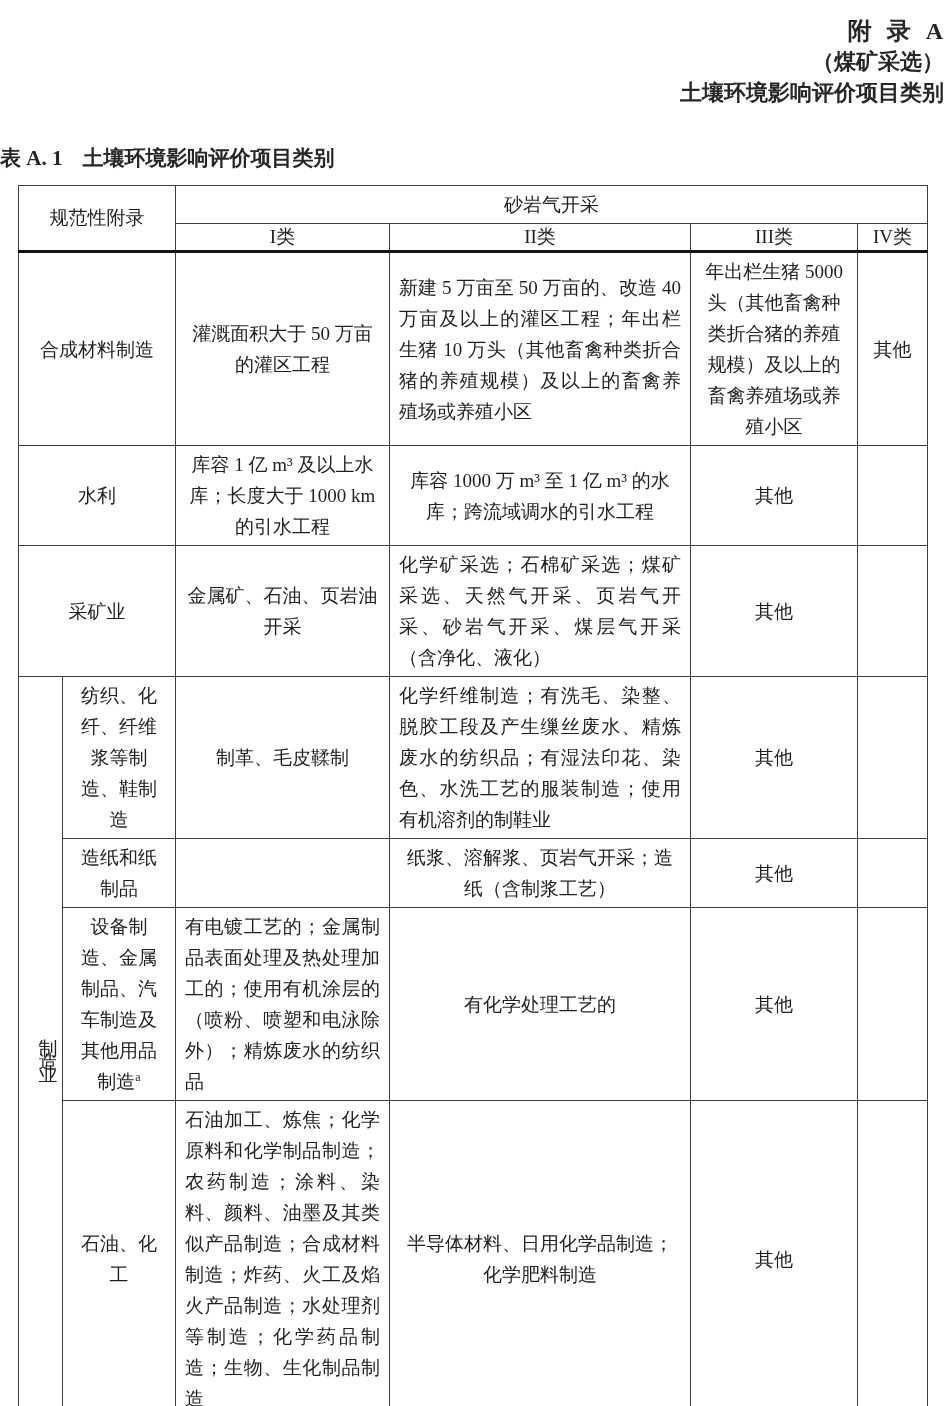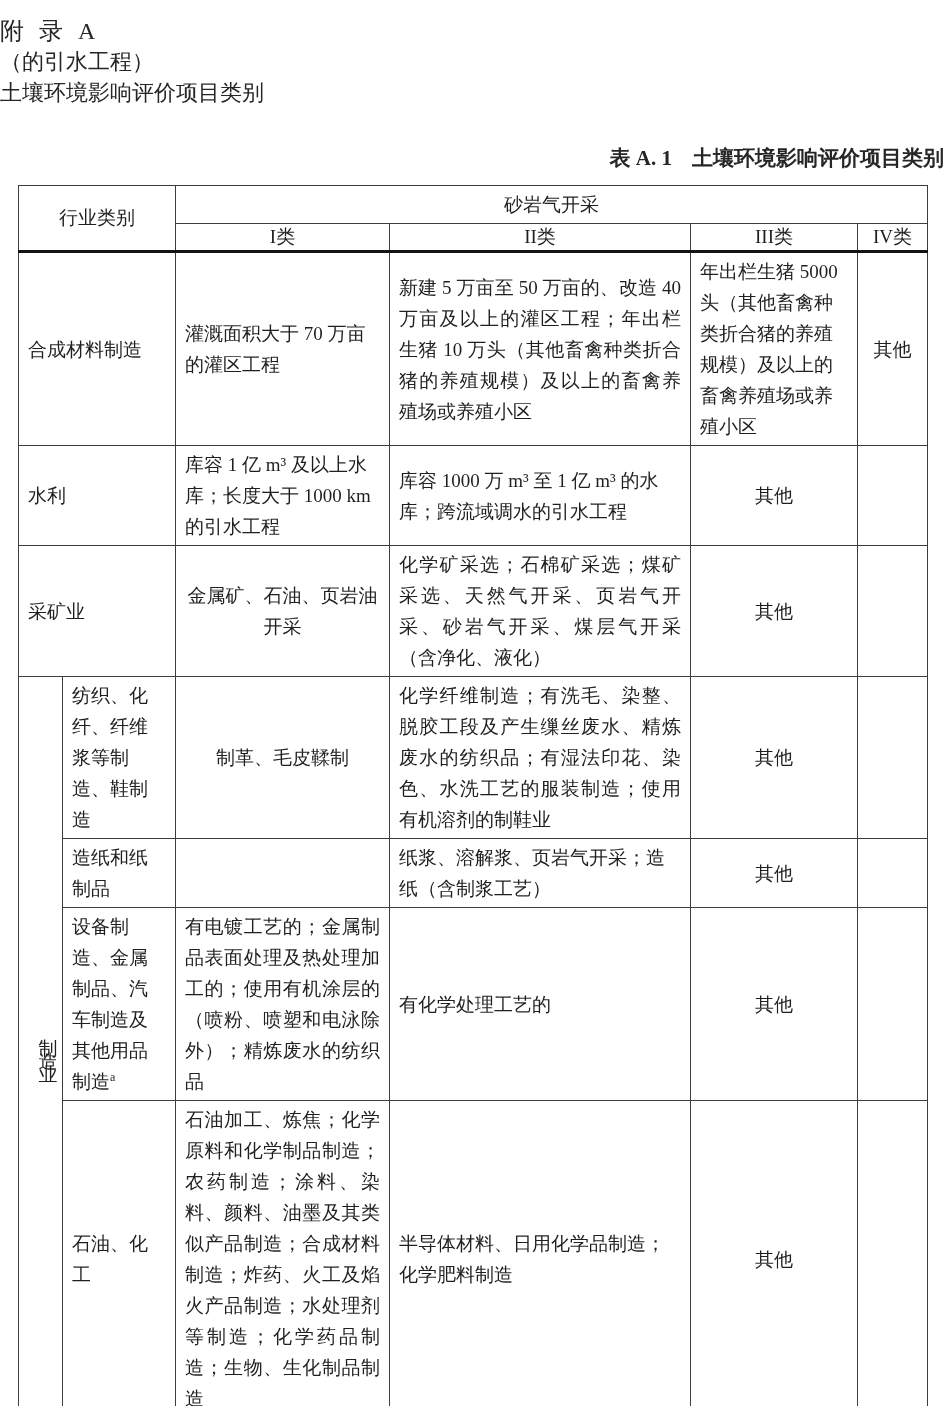--- a/index.html
+++ b/index.html
@@ -8,28 +8,28 @@
     width: 944px;
     font-family: "Liberation Serif", "DejaVu Serif", serif;
     color: #262626;
   }
   .page {
     width: 944px;
     min-height: 1406px;
     background: #ffffff;
     padding-top: 16px;
   }
-  .heading { text-align: left; font-weight: normal; }
+  .heading { text-align: right; font-weight: bold; }
   .t1 { font-size: 24px; line-height: 30px; white-space: pre; letter-spacing: 1px; }
   .t2 { font-size: 22px; line-height: 31px; }
   .t3 { font-size: 22px; line-height: 31px; }
   .caption {
     margin-top: 36px;
     margin-bottom: 13px;
-    text-align: right;
+    text-align: left;
     font-size: 21px;
     font-weight: bold;
   }
   .cap-gap { display: inline-block; width: 20px; }
 
   table.cat {
     margin-left: 18px;
     width: 909px;
     border-collapse: collapse;
     table-layout: fixed;
@@ -39,73 +39,73 @@
   table.cat td {
     border: 1px solid #3d3d3d;
     padding: 3px 9px;
     vertical-align: middle;
     line-height: 31px;
     overflow: hidden;
   }
   tr.hrow1 td { height: 38px; padding: 2px 6px; line-height: 24px; }
   tr.hrow2 td { height: 28px; padding: 1px 6px; line-height: 24px; font-family: Liberation Serif, serif; }
   .c { text-align: center; }
-  .l { text-align: left; }
+  .l { text-align: center; }
   .j { text-align: justify; }
   .thick-b { border-bottom: 3px solid #141414 !important; }
   td.vert { padding: 0; text-align: center; }
   td.vert span {
     display: inline-block;
     writing-mode: vertical-lr;
     text-orientation: upright;
     letter-spacing: 13px;
     line-height: 40px;
   }
   sup.note { font-size: 12px; vertical-align: super; line-height: 0; }
 </style>
 </head>
 <body>
 
 <div class="page">
 
   <div class="heading">
     <div class="t1">附  录  A</div>
-    <div class="t2">（的引水工程）</div>
+    <div class="t2">（煤矿采选）</div>
     <div class="t3">土壤环境影响评价项目类别</div>
   </div>
 
   <div class="caption">
     <span>表 A. 1</span><span class="cap-gap"></span><span>土壤环境影响评价项目类别</span>
   </div>
 
   <table class="cat">
     <colgroup>
       <col style="width:44px">
       <col style="width:113px">
       <col style="width:214px">
       <col style="width:301px">
       <col style="width:167px">
       <col style="width:70px">
     </colgroup>
 
     <tbody>
         <tr class="hrow1">
-      <td class="c thick-b" colspan="2" rowspan="2">行业类别</td>
+      <td class="c thick-b" colspan="2" rowspan="2">规范性附录</td>
       <td class="c" colspan="4">砂岩气开采</td>
     </tr>
     <tr class="hrow2">
       <td class="c thick-b">I类</td>
       <td class="c thick-b">II类</td>
       <td class="c thick-b">III类</td>
       <td class="c thick-b">IV类</td>
     </tr>
 
     <tr style="height:163px">
       <td class="l" colspan="2">合成材料制造</td>
-      <td class="l">灌溉面积大于 70 万亩的灌区工程</td>
+      <td class="l">灌溉面积大于 50 万亩的灌区工程</td>
       <td class="j">新建 5 万亩至 50 万亩的、改造 40 万亩及以上的灌区工程；年出栏生猪 10 万头（其他畜禽种类折合猪的养殖规模）及以上的畜禽养殖场或养殖小区</td>
       <td class="l">年出栏生猪 5000 头（其他畜禽种类折合猪的养殖规模）及以上的畜禽养殖场或养殖小区</td>
       <td class="c">其他</td>
     </tr>
 
     <tr style="height:93px">
       <td class="l" colspan="2">水利</td>
       <td class="l">库容 1 亿 m³ 及以上水库；长度大于 1000 km 的引水工程</td>
       <td class="l">库容 1000 万 m³ 至 1 亿 m³ 的水库；跨流域调水的引水工程</td>
       <td class="c">其他</td>

